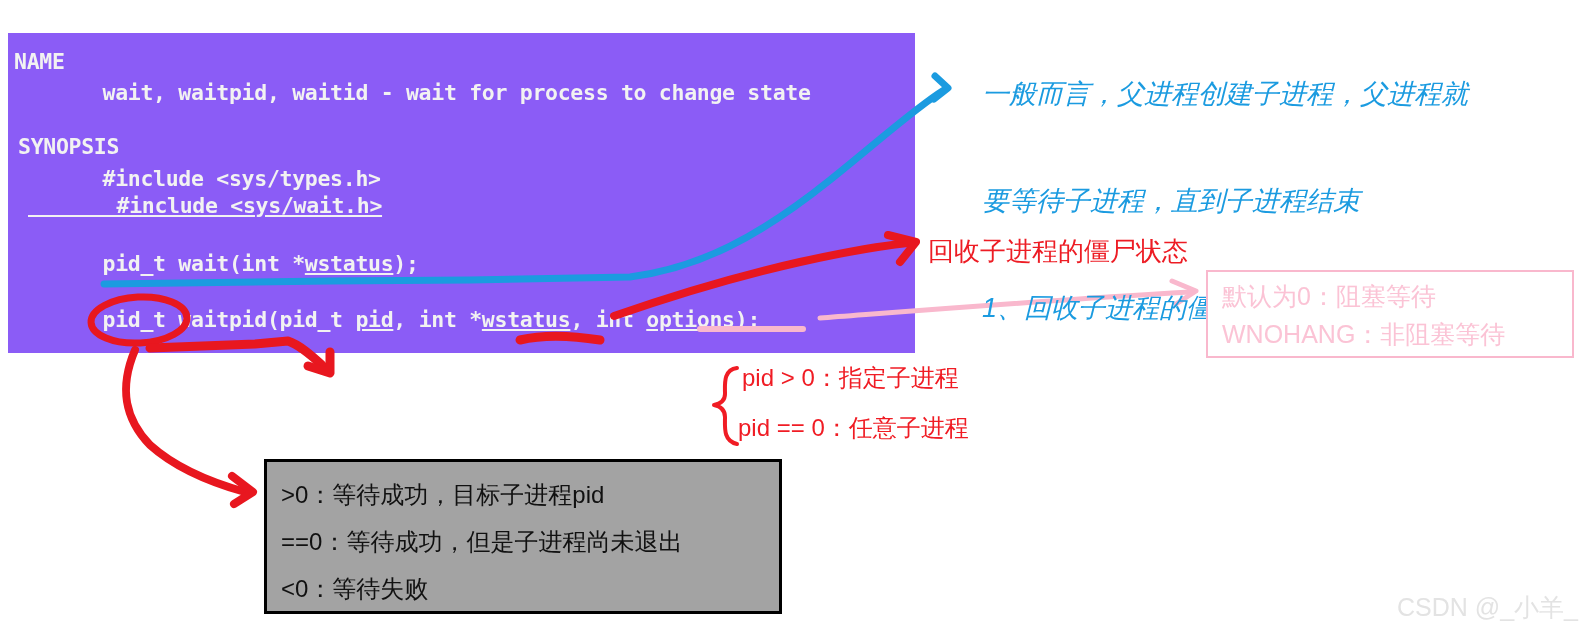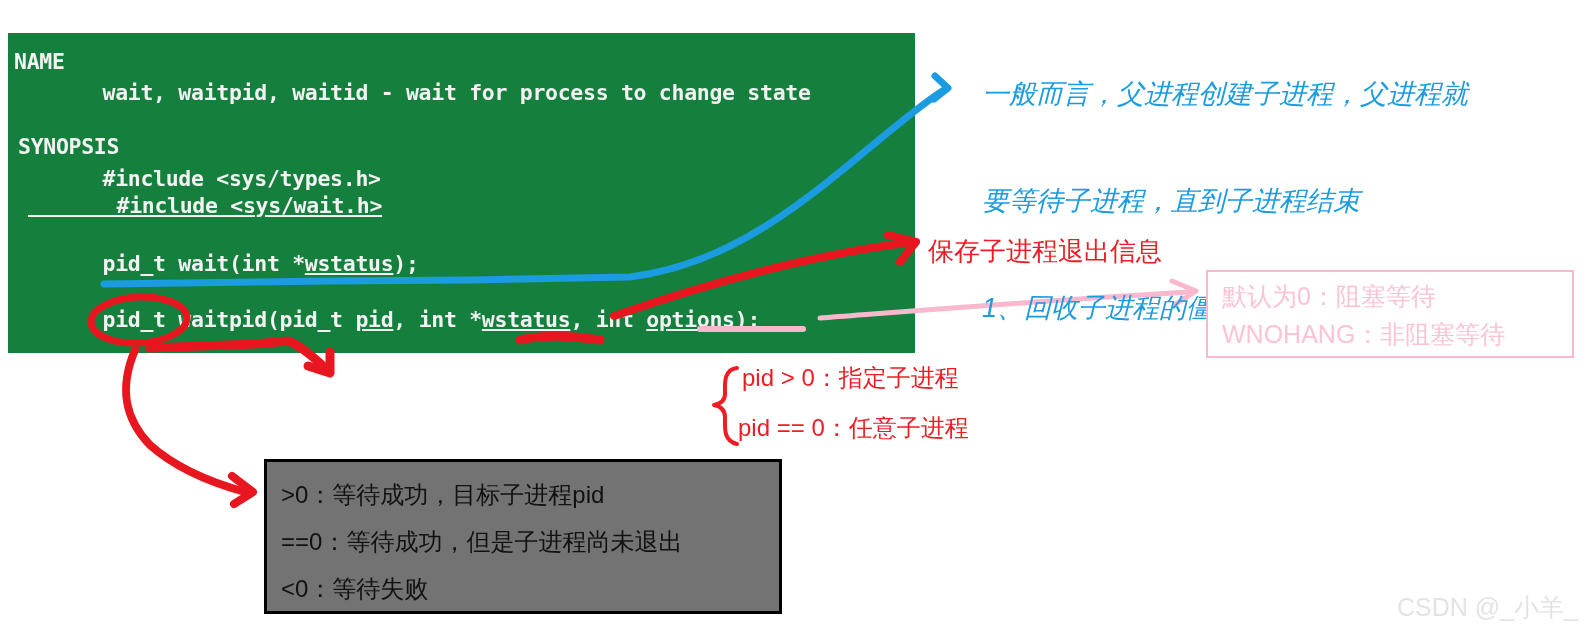--- a/index.html
+++ b/index.html
@@ -17,21 +17,21 @@
     background: #ffffff;
     overflow: hidden;
   }
   
   #man-block {
     position: absolute;
     left: 8px;
     top: 33px;
     width: 907px;
     height: 320px;
-    background: #15803d;
+    background: #8b5cf6;
     box-sizing: border-box;
   }
   .man-line {
     position: absolute;
     white-space: pre;
     color: #f2f2f2;
     font-family: "DejaVu Sans Mono", "Liberation Mono", monospace;
     font-size: 21.5px;
     font-weight: bold;
     letter-spacing: -0.3px;
@@ -90,21 +90,21 @@
   }
   
   #answer-box {
     position: absolute;
     left: 264px;
     top: 459px;
     width: 518px;
     height: 155px;
     border: 3px solid #000000;
     box-sizing: border-box;
-    background: #737373;
+    background: #a3a3a3;
   }
   .answer-line {
     position: absolute;
     white-space: pre;
     color: #111111;
     font-size: 24px;
     left: 14px;
   }
   
   #watermark {
@@ -179,21 +179,21 @@
              C719,406 725,409 725,417
              C725,427 723,441 737,444" stroke="#f01c24" stroke-width="4" fill="none" stroke-linecap="round" stroke-linejoin="round"></path>
   </svg>
 
   <div class="ann ann-blue" style="left:982px; top:6px;">
     <div>一般而言，父进程创建子进程，父进程就</div>
     <div>要等待子进程，直到子进程结束</div>
     <div>1、回收子进程的僵尸状态</div>
   </div>
 
-  <div class="ann ann-red" style="left:928px; top:234px;">保存子进程退出信息</div>
+  <div class="ann ann-red" style="left:928px; top:234px;">回收子进程的僵尸状态</div>
 
 
   <div class="ann ann-red-sm" style="left:742px; top:362px;">pid &gt; 0：指定子进程</div>
   <div class="ann ann-red-sm" style="left:738px; top:412px;">pid == 0：任意子进程</div>
 
   <div id="pink-box">
     <div class="pink-line" style="top:8px;">默认为0：阻塞等待</div>
     <div class="pink-line" style="top:46px;">WNOHANG：非阻塞等待</div>
   </div>
 

